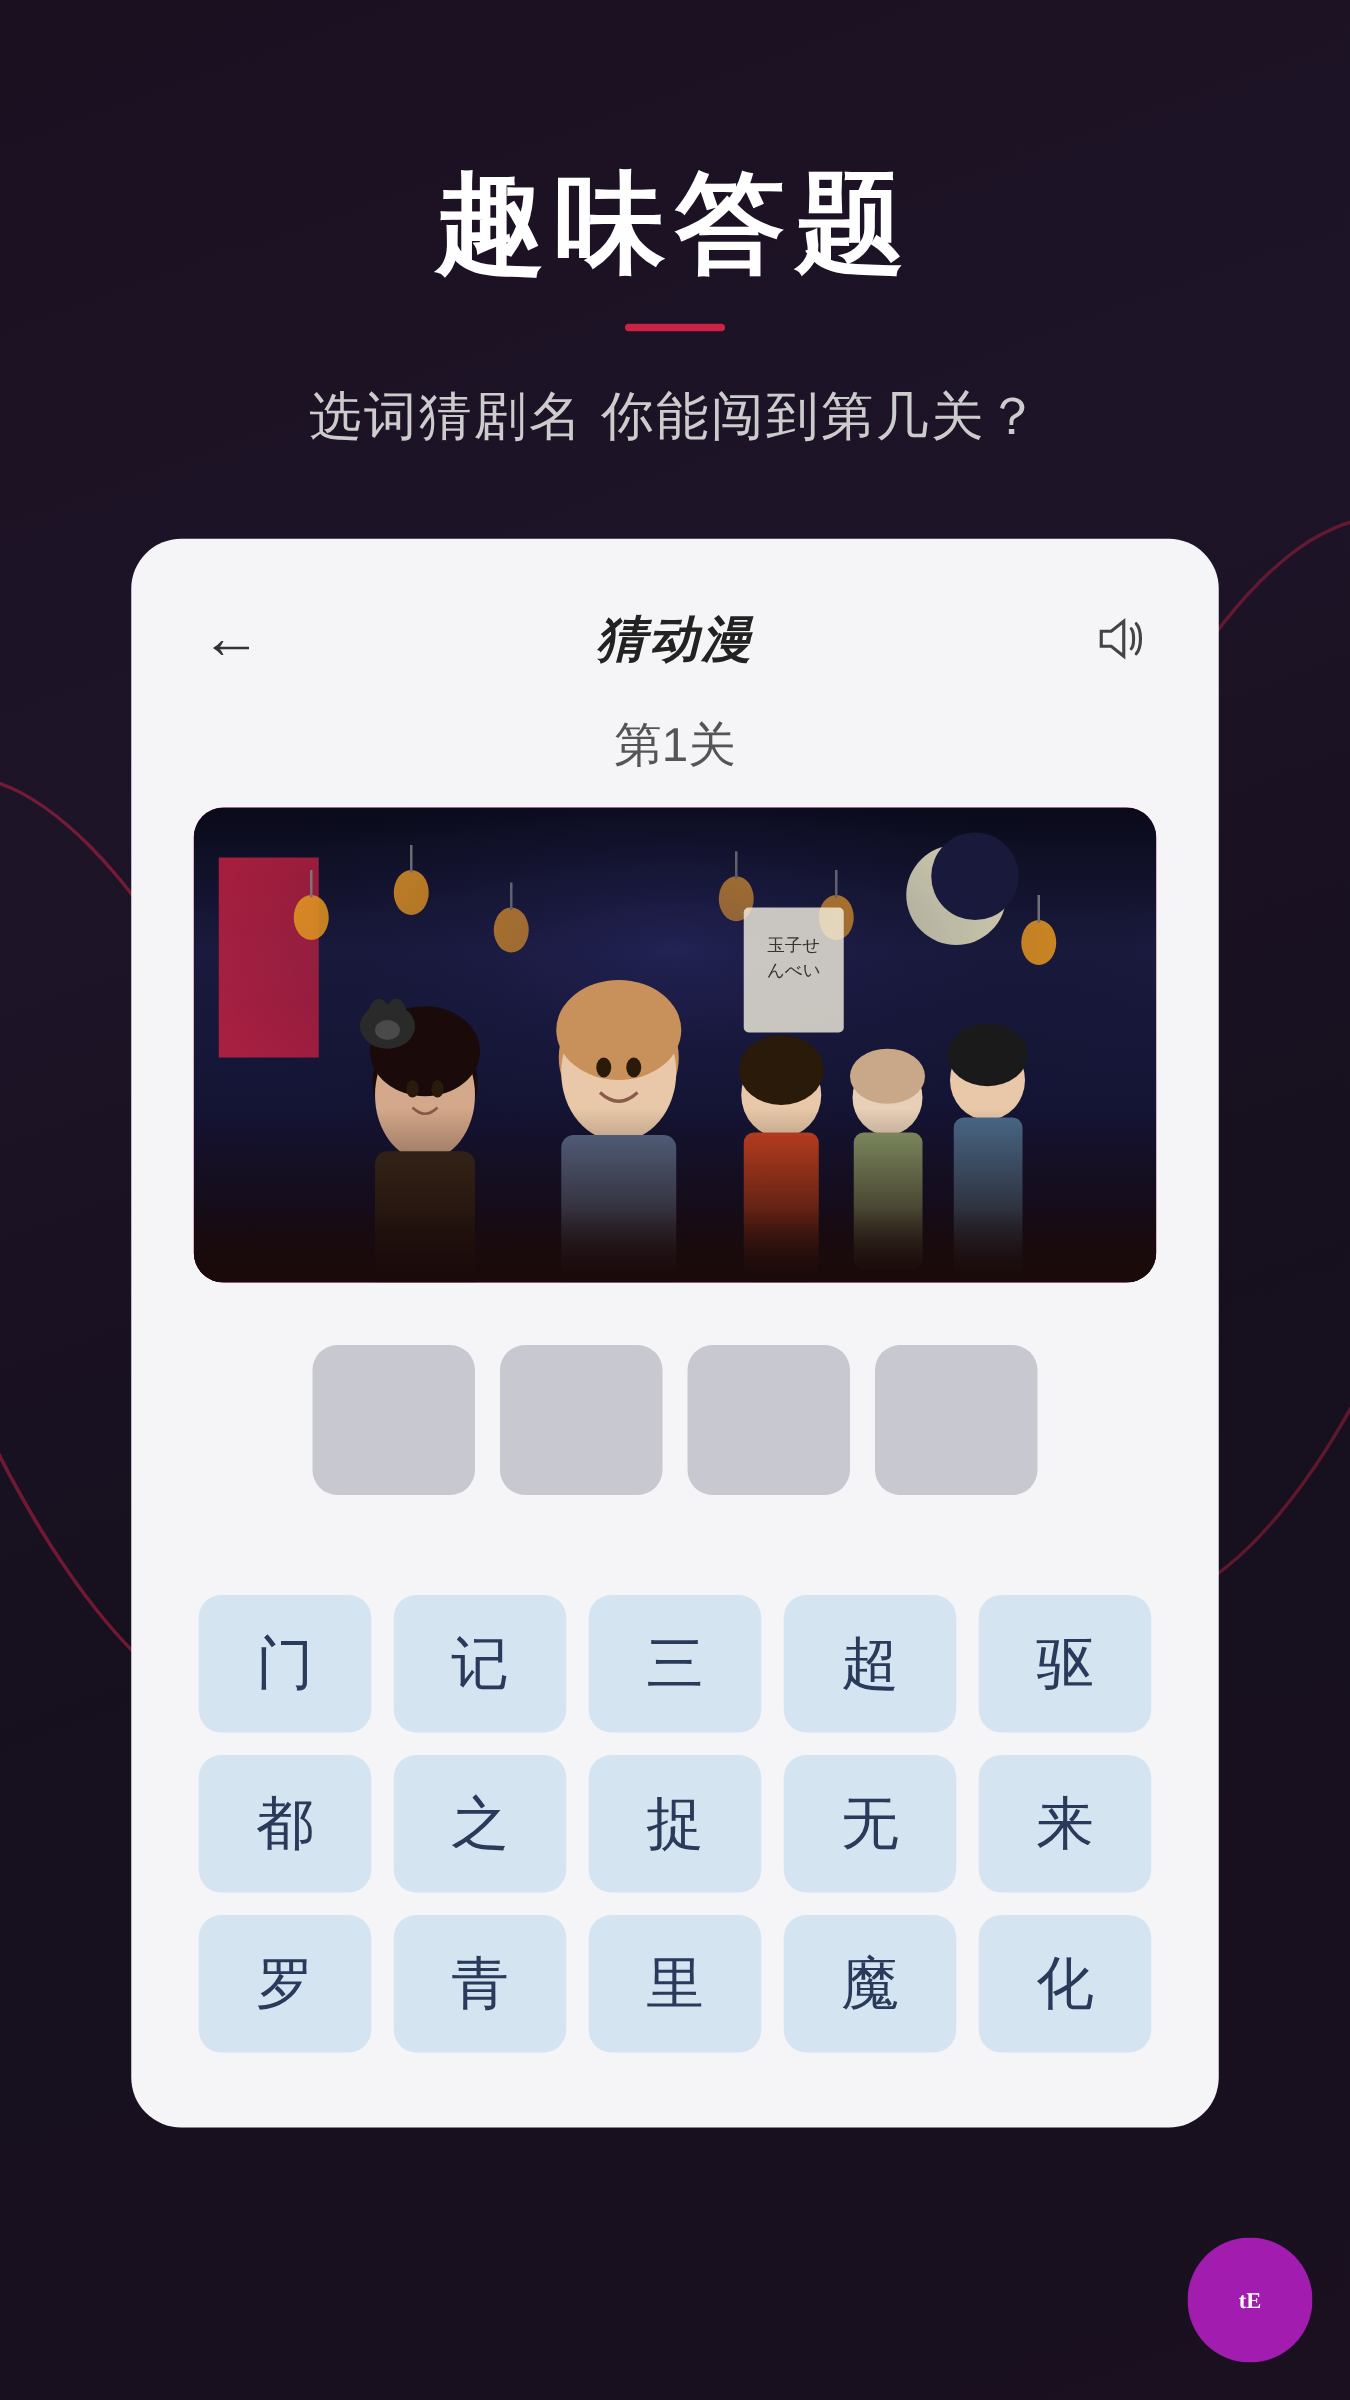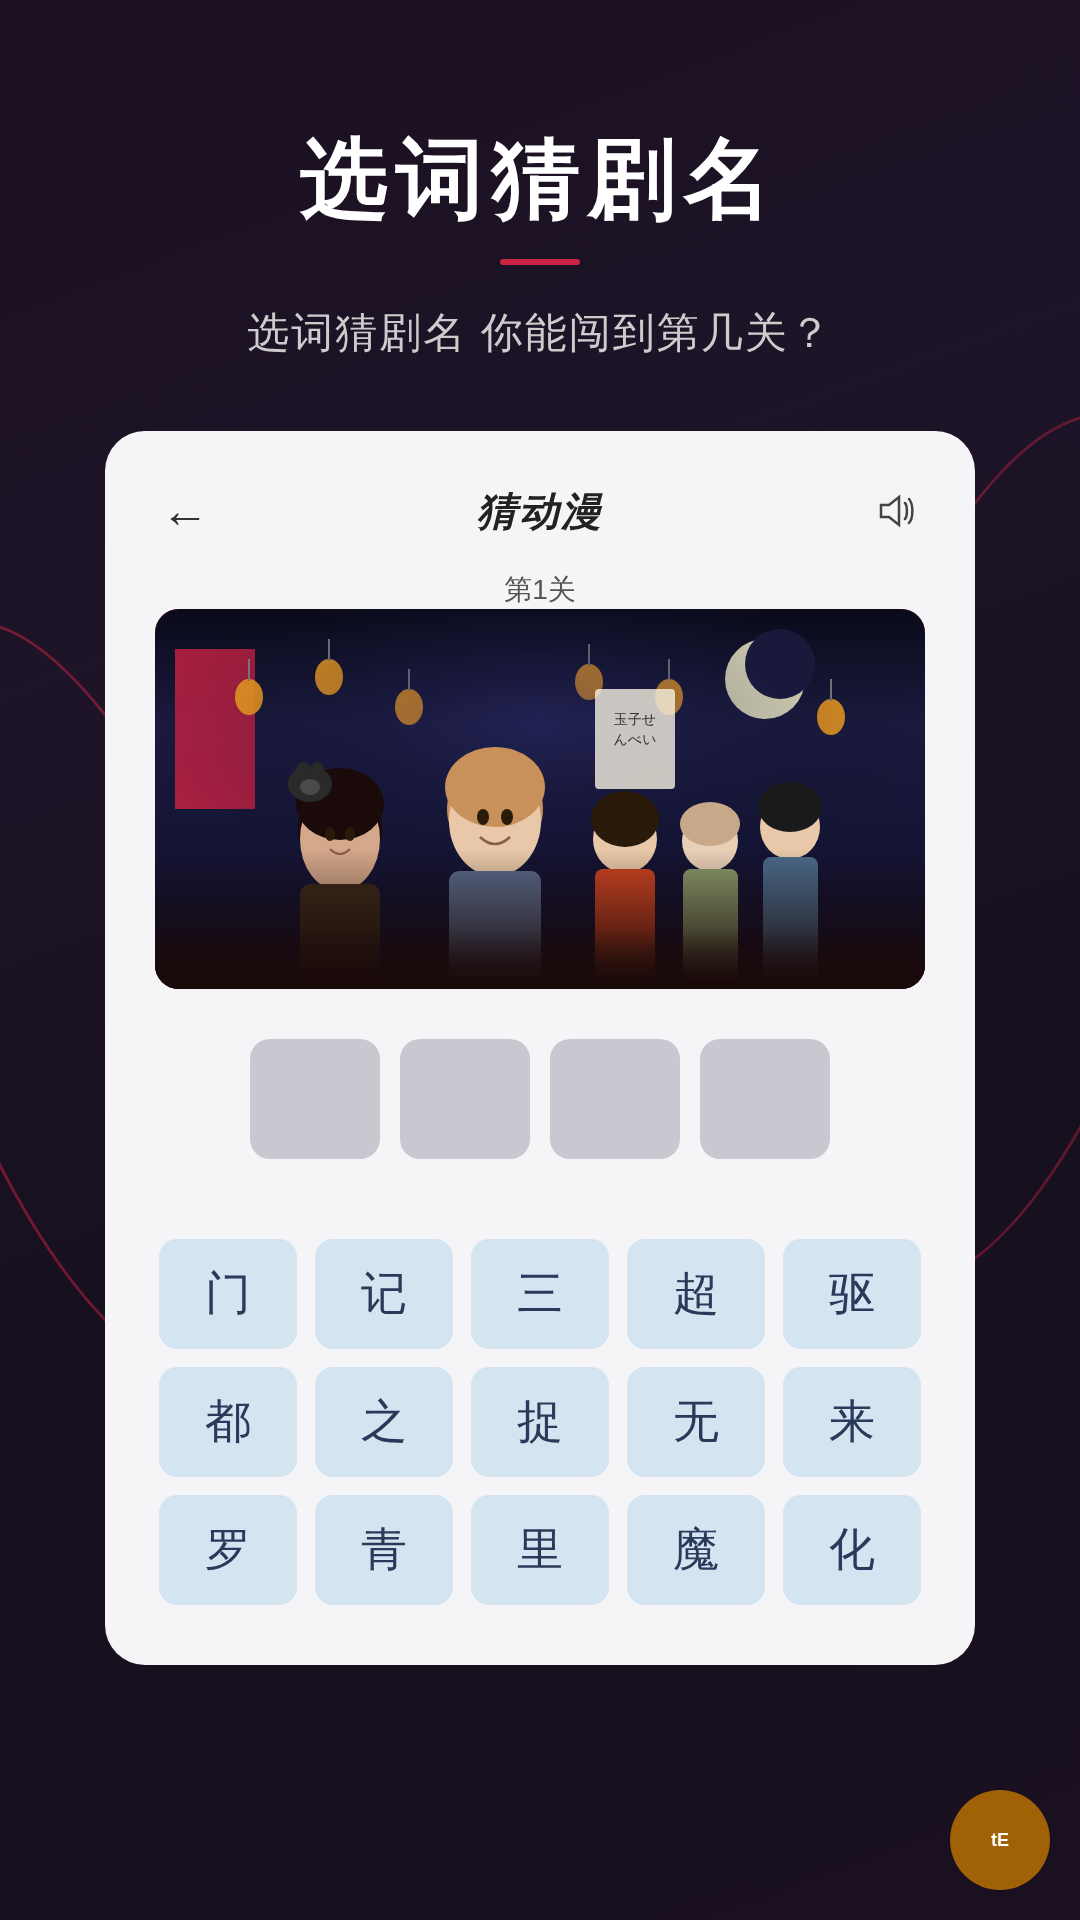--- a/index.html
+++ b/index.html
@@ -134,22 +134,23 @@
       cursor: pointer;
     }
 
     .sound-icon-svg {
       width: 44px;
       height: 44px;
     }
 
     .level-text {
       text-align: center;
-      font-size: 28px;
+      font-size: 38px;
       color: #555;
+      margin-bottom: 24px;
     }
 
     .anime-image {
       width: 100%;
       height: 380px;
       border-radius: 24px;
       overflow: hidden;
       background: #be185d;
       margin-bottom: 50px;
       position: relative;
@@ -280,43 +281,44 @@
       border: none;
     }
 
     
     .bottom-badge {
       position: absolute;
       bottom: 20px;
       right: 20px;
       width: 100px;
       height: 100px;
-      background: #a16207;
+      background: #a21caf;
       border-radius: 50%;
       display: flex;
       align-items: center;
       justify-content: center;
       font-size: 18px;
       color: white;
       font-weight: bold;
       text-align: right;
       z-index: 10;
+      font-family: Liberation Serif, serif;
     }
   </style>
 </head>
 <body>
 
 <div class="bg-decoration">
   <div class="bg-arc-left"></div>
   <div class="bg-arc-right"></div>
 </div>
 
 <div class="content-wrapper">
 
-  <h1 class="main-title">选词猜剧名</h1>
+  <h1 class="main-title">趣味答题</h1>
   <div class="title-underline"></div>
   <p class="subtitle">选词猜剧名 你能闯到第几关？</p>
 
   <div class="card">
 
     <div class="card-header">
       <div class="back-btn">
         <span class="back-arrow">←</span>
       </div>
       <span class="card-title">猜动漫</span>

